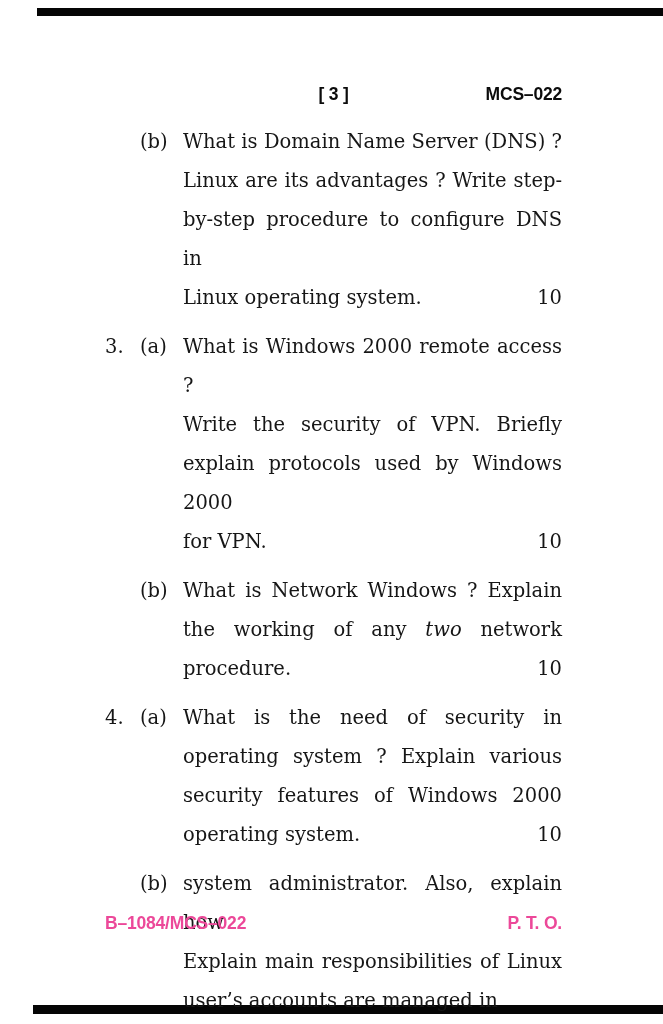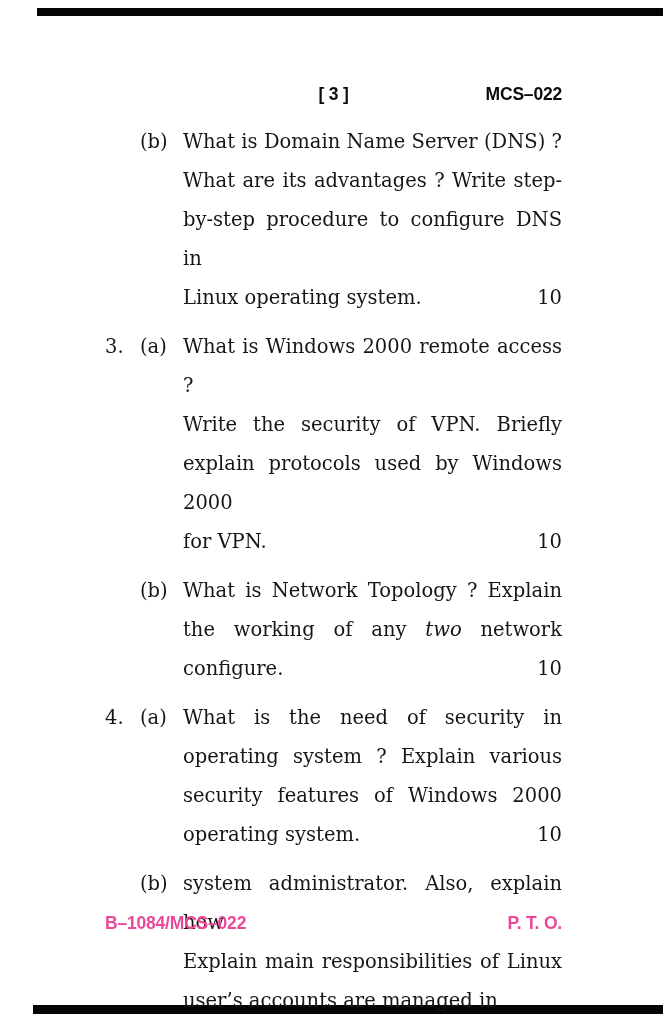--- a/index.html
+++ b/index.html
@@ -55,21 +55,21 @@
   <span class="course">MCS–022</span>
 </div>
 
 <div class="content">
 
   <div class="q">
     <span class="num"></span>
     <span class="part">(b)</span>
     <div class="qbody">
       <div class="line just">What is Domain Name Server (DNS) ?</div>
-      <div class="line just">What are its advantages ? Write step-</div>
+      <div class="line just">Linux are its advantages ? Write step-</div>
       <div class="line just">by-step procedure to configure DNS in</div>
       <div class="line last">
         <span>Linux operating system.</span>
         <span>10</span>
       </div>
     </div>
   </div>
 
   <div class="q">
     <span class="num">3.</span>
@@ -82,26 +82,26 @@
         <span>for VPN.</span>
         <span>10</span>
       </div>
     </div>
   </div>
 
   <div class="q">
     <span class="num"></span>
     <span class="part">(b)</span>
     <div class="qbody">
-      <div class="line just">What is Network Topology ? Explain</div>
+      <div class="line just">What is Network Windows ? Explain</div>
       <div class="line just">
         <span>the working of any </span><span class="it">two</span><span> network</span>
       </div>
       <div class="line last">
-        <span>configure.</span>
+        <span>procedure.</span>
         <span>10</span>
       </div>
     </div>
   </div>
 
   <div class="q">
     <span class="num">4.</span>
     <span class="part">(a)</span>
     <div class="qbody">
       <div class="line just">What is the need of security in</div>

